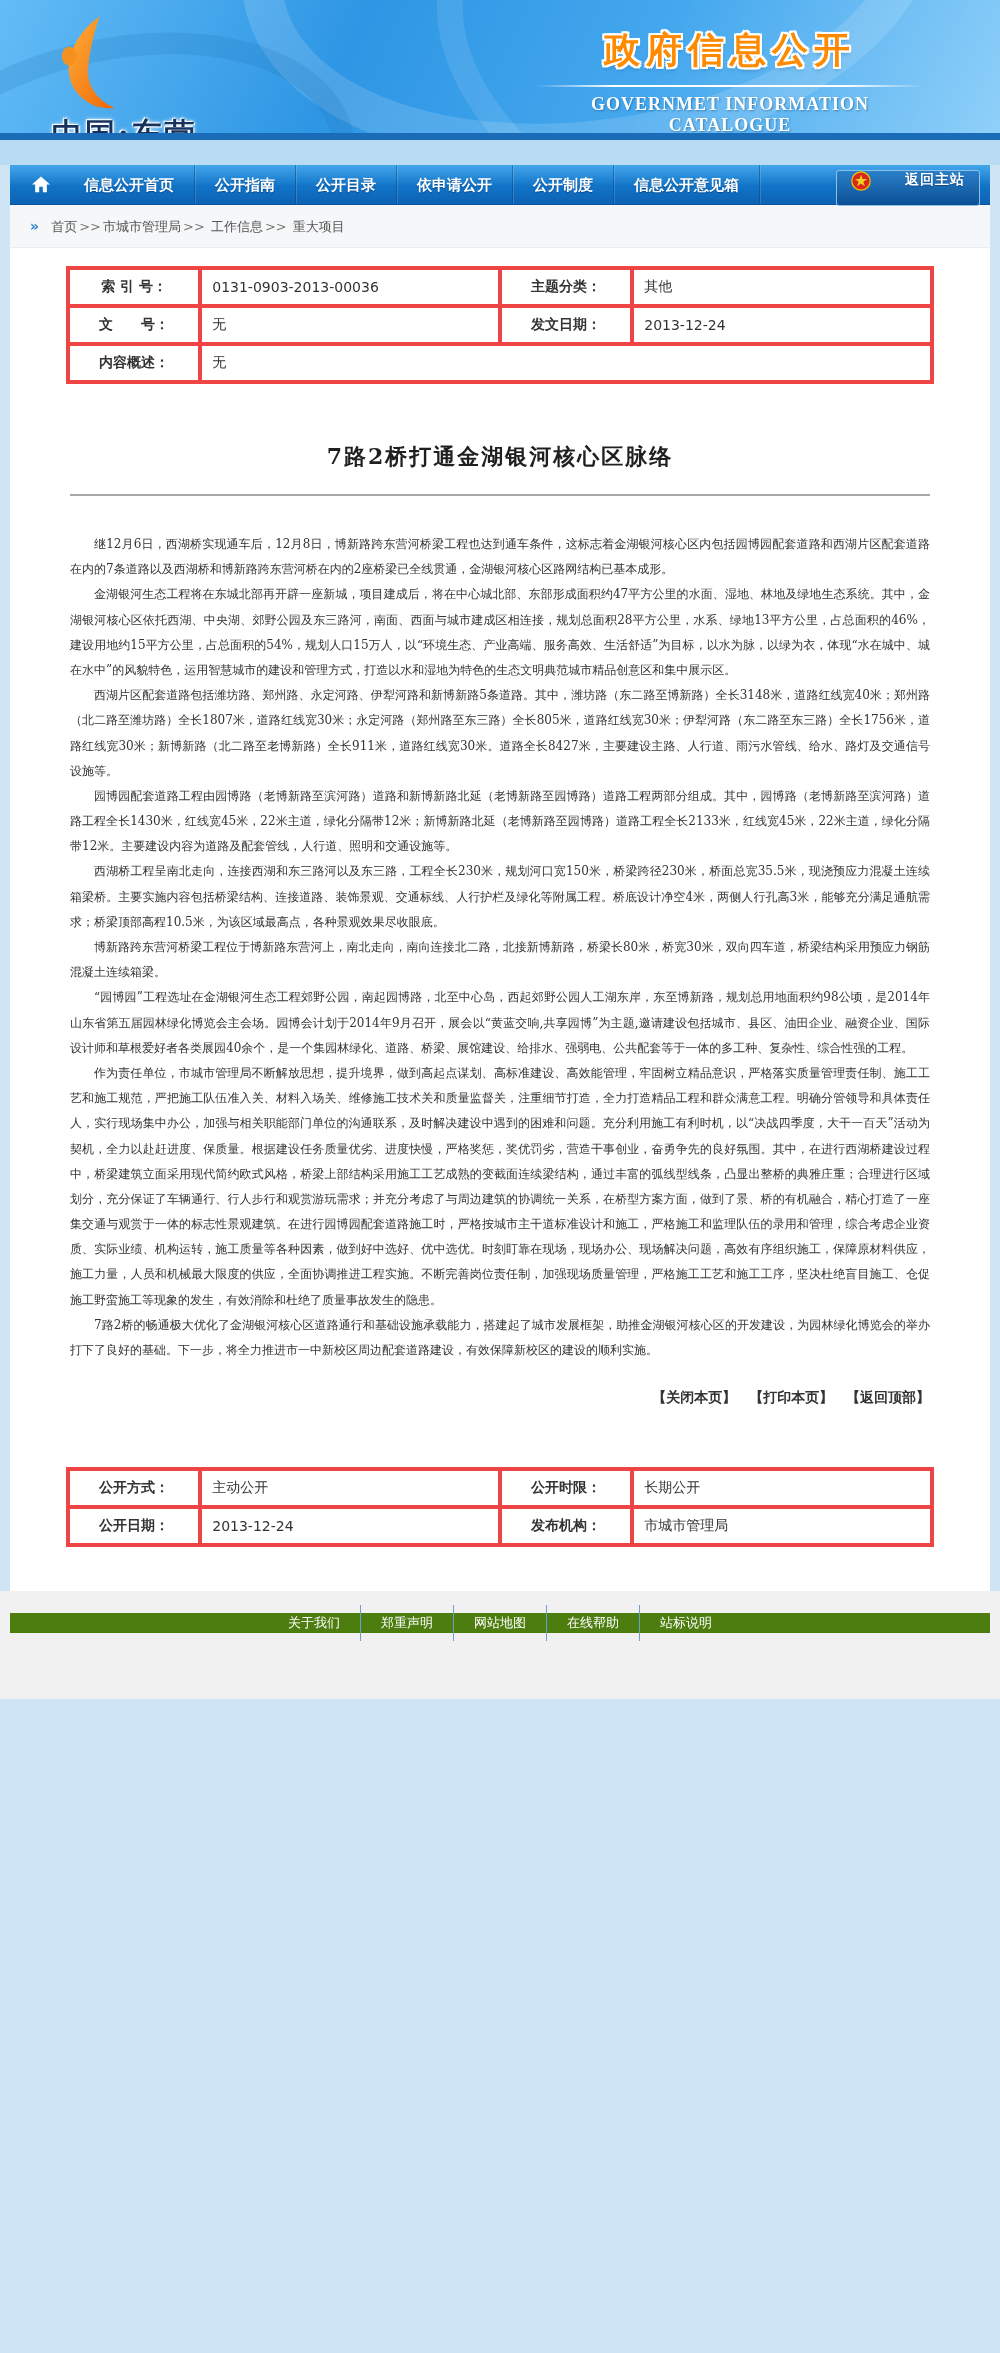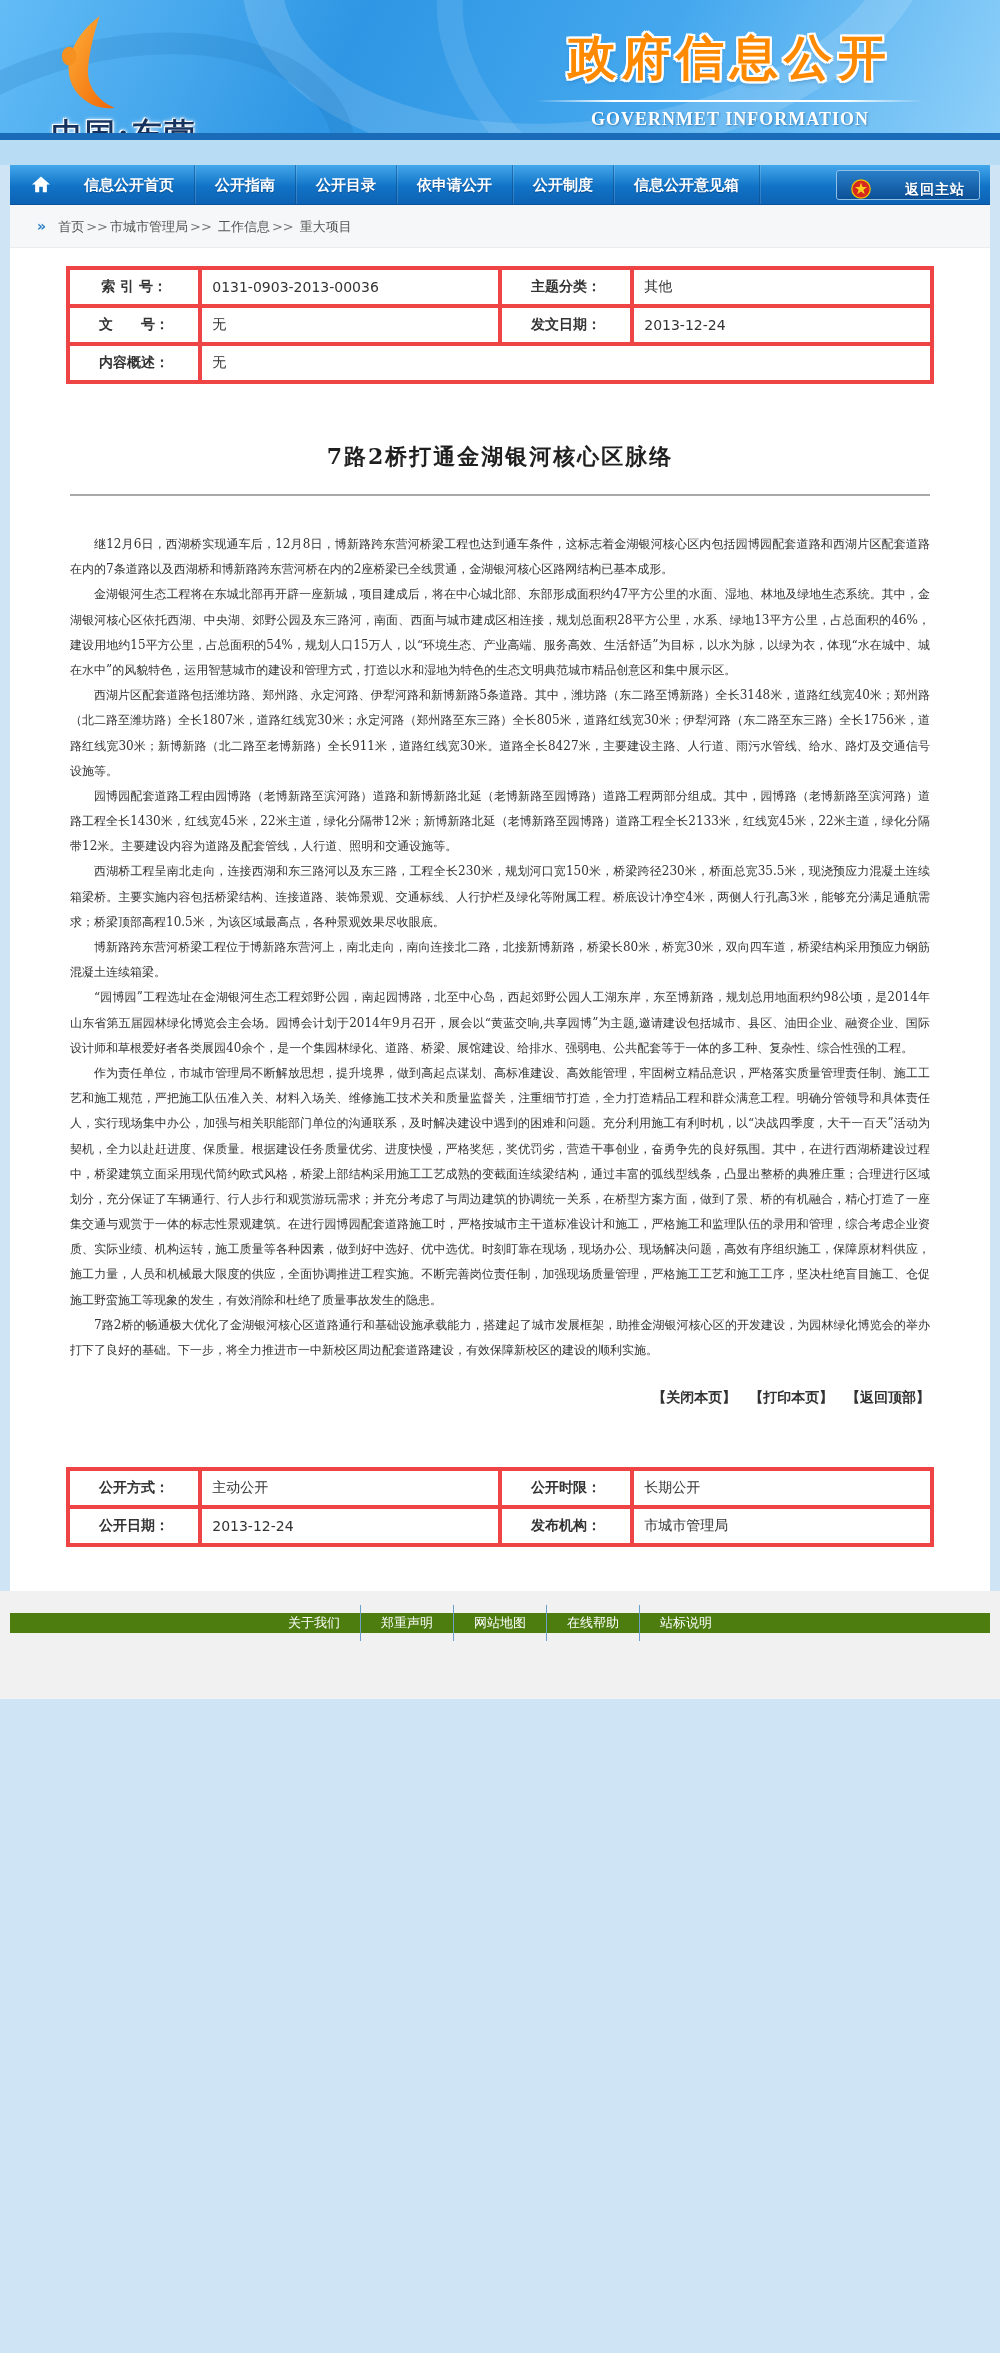--- a/index.html
+++ b/index.html
@@ -34,21 +34,21 @@
     color:#fff; font-weight:bold; font-size:14px; letter-spacing:2px;
     padding:3px 12px; border-radius:12px; box-shadow:0 1px 2px rgba(0,60,120,.35);
   }
   .site-url {
     margin-top:7px; color:#fff; font-weight:bold; font-size:15px; letter-spacing:1px;
     text-shadow:1px 1px 2px rgba(10,80,150,.6);
     font-family:"DejaVu Serif","Liberation Serif",serif;
   }
   .banner-right { position:absolute; right:70px; top:26px; width:400px; text-align:center; }
   .gov-title {
-    font-size:48px; font-weight:bold; color:#ff8a00; letter-spacing:6px;
+    font-size:36px; font-weight:bold; color:#ff8a00; letter-spacing:6px;
     text-shadow:-2px 0 0 #fff,2px 0 0 #fff,0 -2px 0 #fff,0 2px 0 #fff,
                 -2px -2px 0 #fff,2px 2px 0 #fff,-2px 2px 0 #fff,2px -2px 0 #fff,
                 0 3px 4px rgba(20,80,140,.45);
   }
   .gov-divider { height:2px; margin:10px 6px 7px; background:linear-gradient(90deg,rgba(255,255,255,0),#fff 20%,#fff 80%,rgba(255,255,255,0)); }
   .gov-title-en {
     color:#fff; font-size:18px; font-weight:bold; letter-spacing:1px;
     text-shadow:1px 1px 2px rgba(10,70,130,.5);
     font-family:"Liberation Serif","DejaVu Serif",serif;
   }
@@ -61,32 +61,32 @@
     background:linear-gradient(#43a7ec,#1173c6 55%,#0d62b4);
     border-bottom:1px solid #0a549c;
   }
   .home-icon { display:flex; align-items:center; padding:0 14px 0 22px; cursor:pointer; }
   .nav-item {
     color:#fff; font-weight:bold; font-size:15px; line-height:40px; padding:0 20px;
     border-right:1px solid rgba(8,70,130,.5); box-shadow:1px 0 0 rgba(255,255,255,.15);
     cursor:pointer; text-shadow:0 1px 1px rgba(0,50,110,.6); white-space:nowrap;
   }
   .return-btn {
-    position:absolute; right:10px; top:5px; height:30px;
+    position:absolute; right:10px; top:5px; height:36px;
     background:linear-gradient(#2a7fc9,#0b5096); border:1px solid #8fc0e8; border-radius:3px;
-    display:flex; align-items:flex-end; padding:0 14px; cursor:pointer;
+    display:flex; align-items:flex-start; padding:0 14px; cursor:pointer;
   }
   .return-btn .emblem { margin-right:34px; }
   .return-label { color:#fff; font-weight:bold; font-size:14px; letter-spacing:1px; text-shadow:0 1px 1px rgba(0,50,110,.6); }
 
   
   .main-panel { background:#fff; padding-bottom:44px; }
   .breadcrumb {
     background:#f6f7f8; border-bottom:1px solid #ececec;
-    padding:13px 27px 11px; font-size:13px; color:#555;
+    padding:13px 20px 11px; font-size:13px; color:#555;
   }
   .crumb-prefix { color:#2a7fc9; font-weight:bold; margin-right:8px; font-size:14px; }
   .crumb-seg { cursor:pointer; }
   .crumb-sep { color:#777; margin:0 2px; }
 
   table.info-table { width:868px; margin:18px auto 0; border-collapse:collapse; font-size:14px; }
   table.info-table td { border:4px solid #ef4444; height:38px; }
   td.lbl { width:15%; text-align:center; font-weight:bold; color:#333; white-space:nowrap; }
   td.val { width:34%; padding-left:10px; color:#333; }
 

